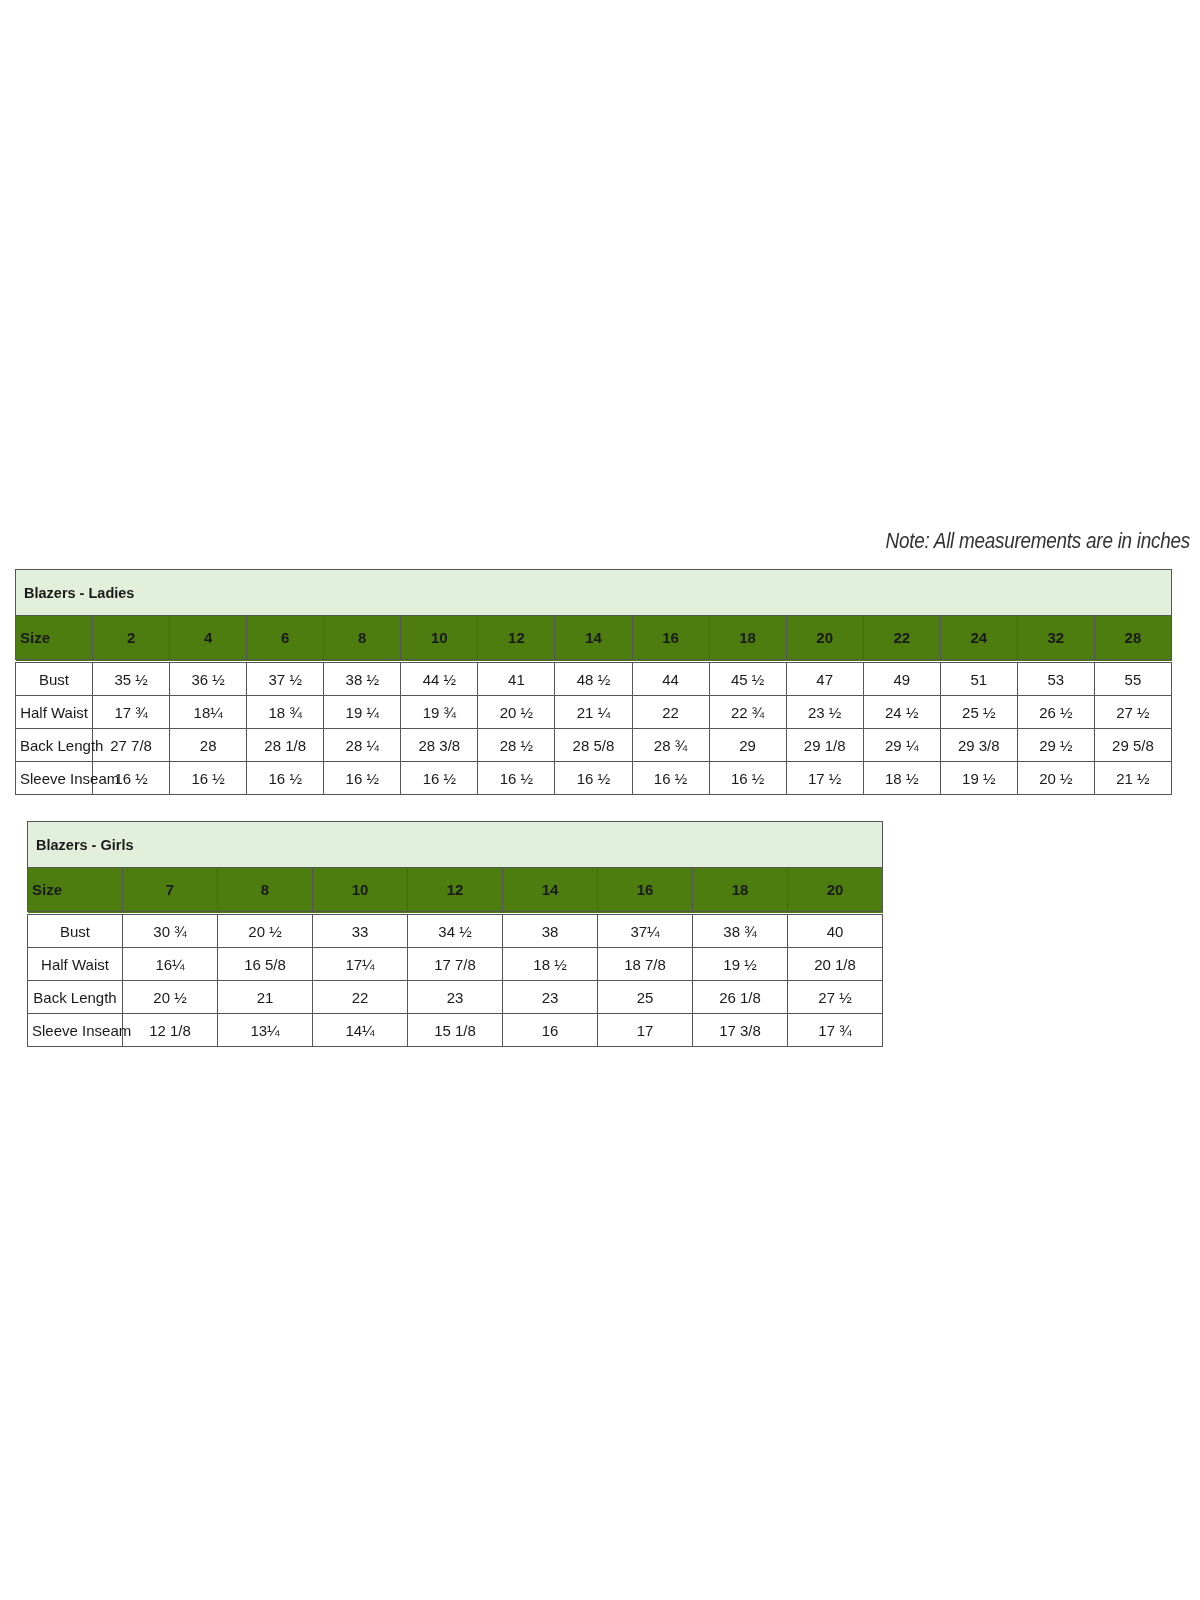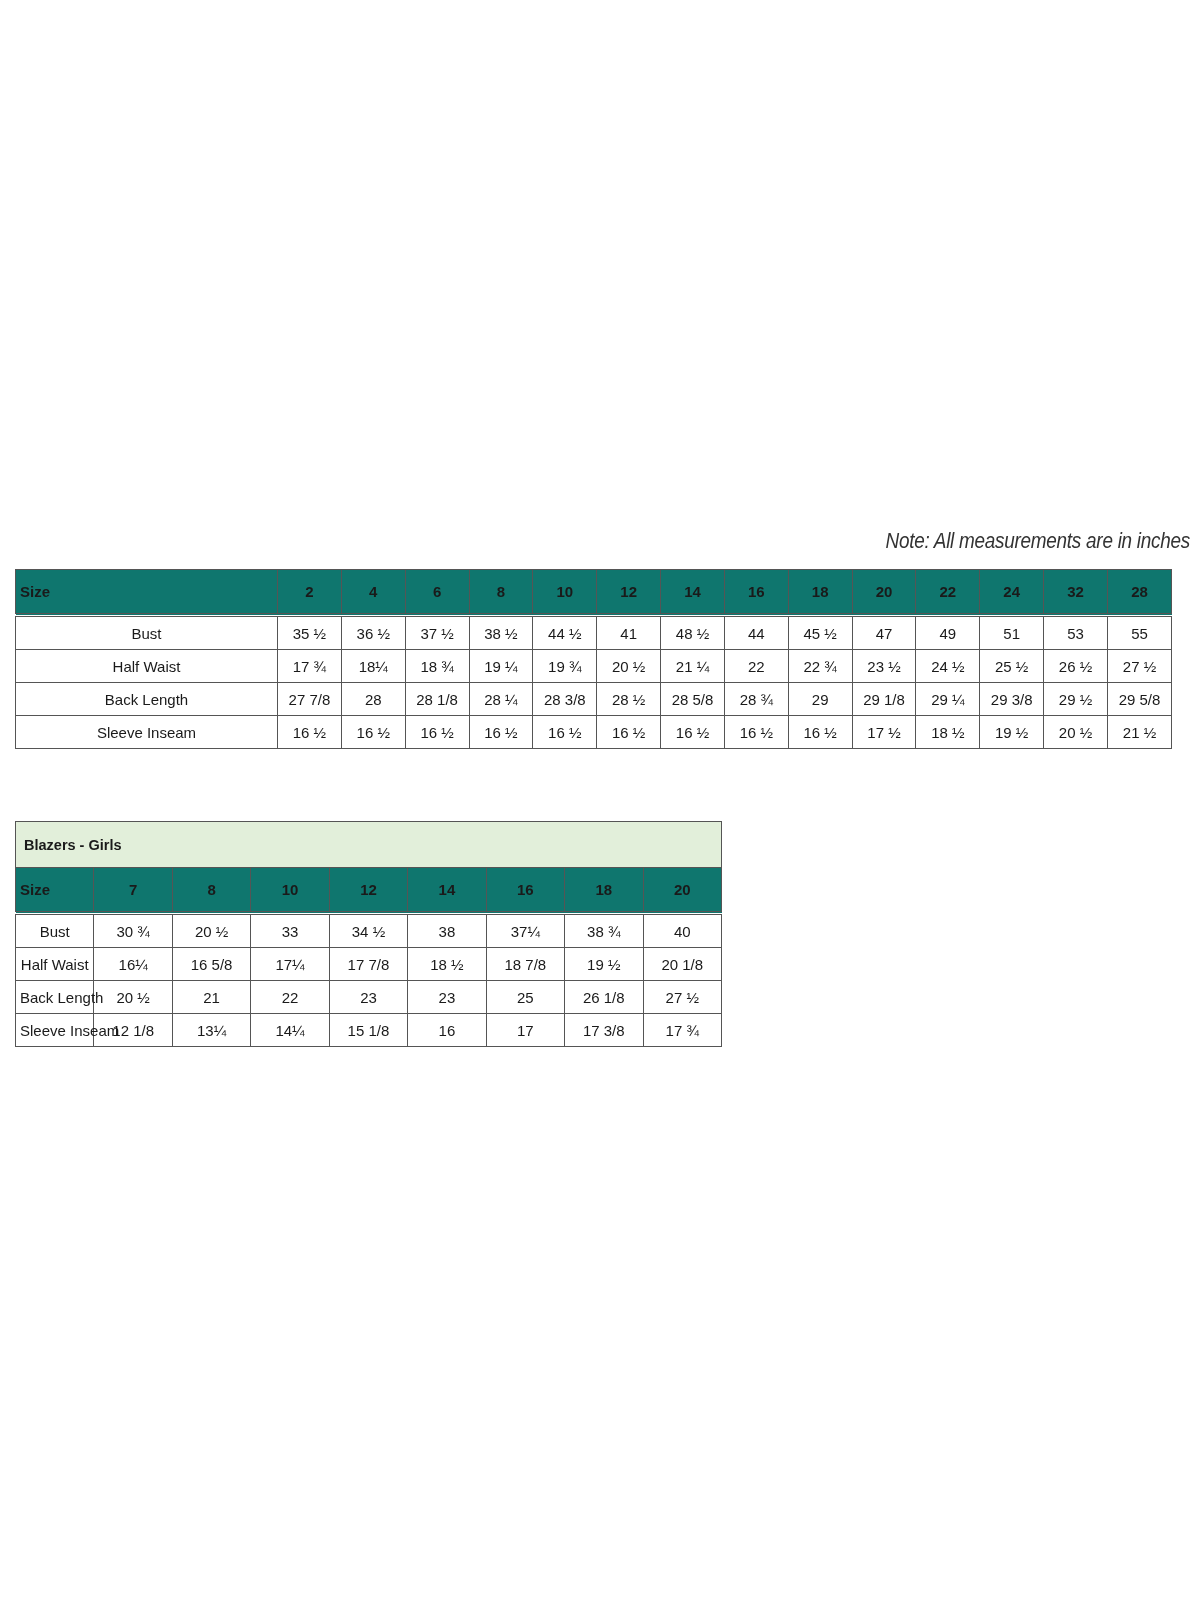--- a/index.html
+++ b/index.html
@@ -27,39 +27,39 @@
       letter-spacing: -0.3px;
     }
     table.size-table {
       position: absolute;
       left: 15px;
       border-collapse: collapse;
       font-size: 15px;
       table-layout: fixed;
     }
     #ladies-table { top: 569px; width: 1157px; }
-    #girls-table { top: 821px; width: 707px; }
+    #girls-table { top: 821px; width: 856px; margin-left: 12px; }
 
     .size-table td, .size-table th {
       border: 1.5px solid #555555;
       padding: 0 4px;
       text-align: center;
       vertical-align: middle;
       white-space: nowrap;
     }
     .size-table .title-row td {
       background: #e2efda;
       text-align: left;
       font-weight: bold;
       font-size: 14.5px;
       height: 45px;
       padding-left: 8px;
     }
     .size-table .header-row th {
-      background: #0f766e;
+      background: #4d7c0f;
       font-weight: bold;
       height: 43px;
       font-size: 15px;
       border-bottom: 4px double #555555;
     }
     .size-table .header-row th.label-col {
       text-align: left;
       padding-left: 4px;
     }
     .size-table .data-row td {
@@ -71,20 +71,23 @@
     }
     .label-col { width: 253px; }
   </style>
 </head>
 <body>
 
 <div class="note">Note: All measurements are in inches</div>
 
 <table class="size-table" id="ladies-table">
     <tbody>
+      <tr class="title-row">
+        <td colspan="15">Blazers - Ladies</td>
+      </tr>
       <tr class="header-row">
         <th class="label-col">Size</th>
         <th>2</th>
         <th>4</th>
         <th>6</th>
         <th>8</th>
         <th>10</th>
         <th>12</th>
         <th>14</th>
         <th>16</th>

